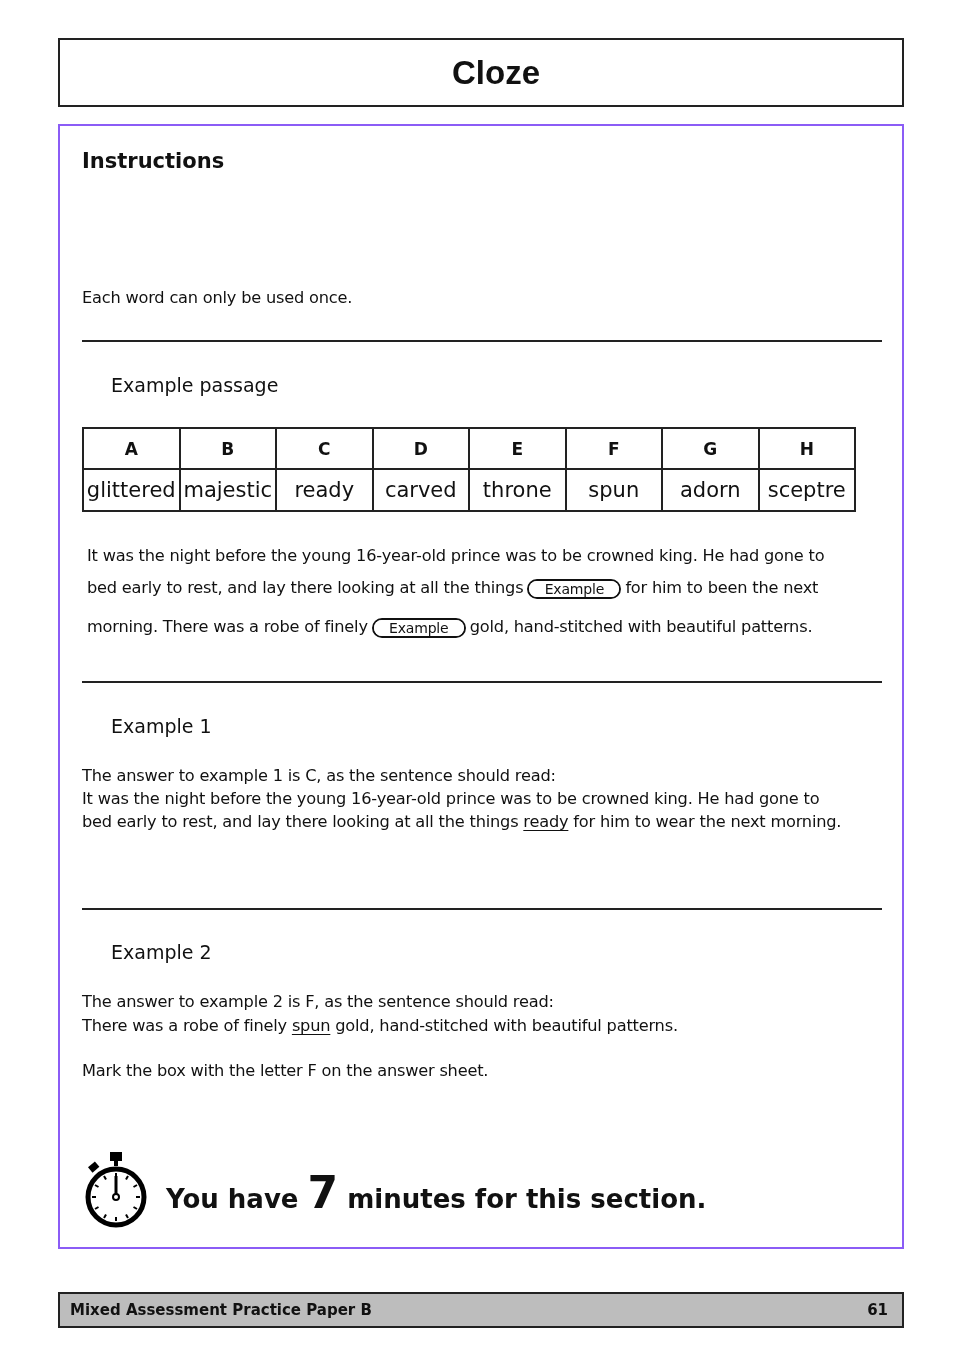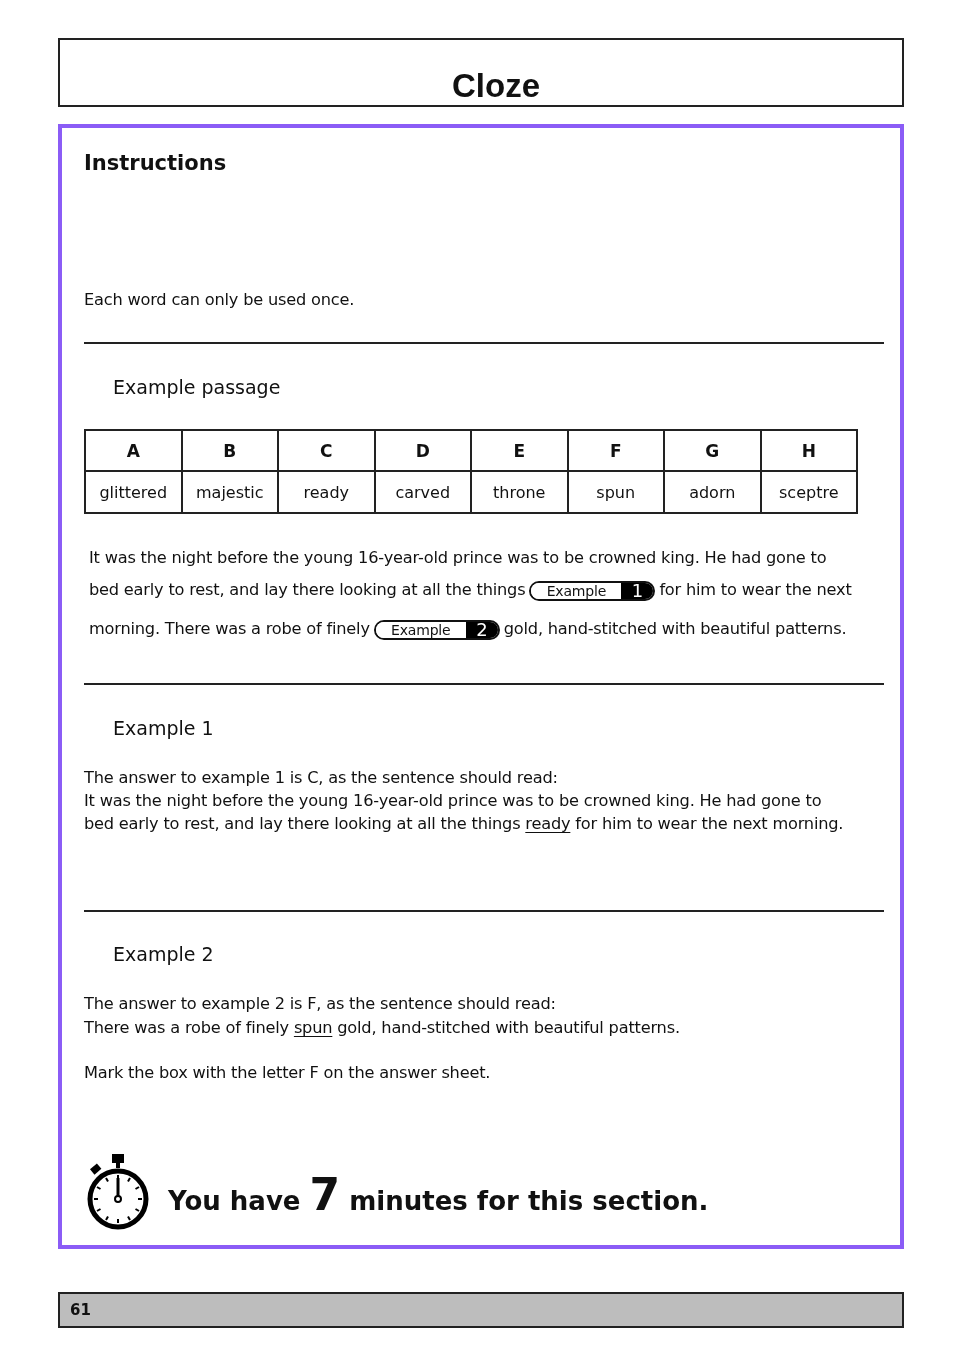--- a/index.html
+++ b/index.html
@@ -1,52 +1,52 @@
 <!DOCTYPE html>
 <html><head>
 <meta charset="utf-8">
 <style>
   * { box-sizing: border-box; margin: 0; padding: 0; }
   html, body { width: 961px; height: 1360px; background: #ffffff; }
   body { position: relative; font-family: "DejaVu Sans", sans-serif; color: #111; overflow: hidden; }
 
   .title-box {
     position: absolute; left: 58px; top: 38px; width: 846px; height: 69px;
-    border: 2px solid #222; display: flex; align-items: flex-end; justify-content: center; padding-left: 30px;
+    border: 2px solid #222; display: flex; align-items: center; justify-content: center; padding-left: 30px;
   }
   .title-box h1 {
     font-family: "Liberation Sans", sans-serif; font-weight: bold; font-size: 33px; letter-spacing: 0;
   }
 
   .main-box {
     position: absolute; left: 58px; top: 124px; width: 846px; height: 1125px;
-    border: 4px solid #8b5cf6;
+    border: 2px solid #8b5cf6;
   }
 
   .abs { position: absolute; }
   .heading { font-family: "DejaVu Sans", sans-serif; font-size: 21px; font-weight: bold; }
   .subheading { font-family: "DejaVu Sans", sans-serif; font-size: 19px; font-weight: normal; margin-left: 29px; }
   .body-text { font-family: "DejaVu Sans", sans-serif; font-size: 16.2px; line-height: 23px; letter-spacing: -0.2px; }
 
   .rule { position: absolute; left: 22px; width: 800px; height: 0; border-top: 2px solid #222; }
 
   table.options {
     position: absolute; left: 22px; top: 301px; border-collapse: collapse;
   }
   table.options td {
     border: 2px solid #222; width: 96.5px; text-align: center;
     font-family: "DejaVu Sans", sans-serif;
   }
   table.options tr.letters td { height: 41px; font-weight: bold; font-size: 17px; }
-  table.options tr.words td { height: 42px; font-size: 16px; }
+  table.options tr.words td { height: 42px; font-size: 21px; }
 
   .passage { position: absolute; left: 27px; font-family: "DejaVu Sans", sans-serif; font-size: 16.2px; letter-spacing: -0.2px; white-space: nowrap; }
   .pill {
-    display: inline-flex; align-items: center; vertical-align: middle;
-    height: 20px; border: 2px solid #111; border-radius: 16px; overflow: hidden; margin: 0 4px;
+    display: inline-flex; align-items: flex-start; vertical-align: middle;
+    height: 20px; border: 2px solid #111; border-radius: 16px; overflow: hidden; margin: 0 4px; flex-direction: column;
   }
   .pill .pill-label { width: 90px; display: flex; align-items: center; justify-content: center; font-size: 14px; background: #fff; }
   .pill .pill-num { width: 32px; display: flex; align-items: center; justify-content: center; background: #000; color: #fff; font-size: 18px; }
 
   .u { text-decoration: underline; text-underline-offset: 3px; }
 
   .timer-row { position: absolute; left: 24px; top: 1026px; display: flex; align-items: center; }
   .timer-text { margin-left: 18px; font-family: "DejaVu Sans", sans-serif; font-weight: bold; font-size: 26px; }
   .timer-text .big { font-size: 44px; }
 
@@ -96,21 +96,21 @@
       <td>sceptre</td>
     </tr>
   </tbody>
     </table>
 
   <div class="passage" style="top:420px;">It was the night before the young 16-year-old prince was to be crowned king. He had gone to</div>
   <div class="passage" style="top:452px;">
     <span>bed early to rest, and lay there looking at all the things</span><span class="pill">
         <span class="pill-label">Example</span>
         <span class="pill-num">1</span>
-      </span><span>for him to wear the next</span>
+      </span><span>for him to been the next</span>
   </div>
   <div class="passage" style="top:491px;">
     <span>morning. There was a robe of finely</span><span class="pill">
         <span class="pill-label">Example</span>
         <span class="pill-num">2</span>
       </span><span>gold, hand-stitched with beautiful patterns.</span>
   </div>
 
   <div class="rule" style="top:555px;"></div>
 
@@ -149,14 +149,15 @@
         </g>
         <line x1="32" y1="45" x2="32" y2="24" stroke="#000" stroke-width="3"></line>
         <circle cx="32" cy="45" r="3" fill="#fff" stroke="#000" stroke-width="2"></circle>
       </svg>
     </span>
     <div class="timer-text"><span>You have </span><span class="big">7</span><span> minutes for this section.</span></div>
   </div>
 </div>
 
 <div class="footer">
+  <span>Mixed Assessment Practice Paper B</span>
   <span>61</span>
 </div>
 
 </body></html>

